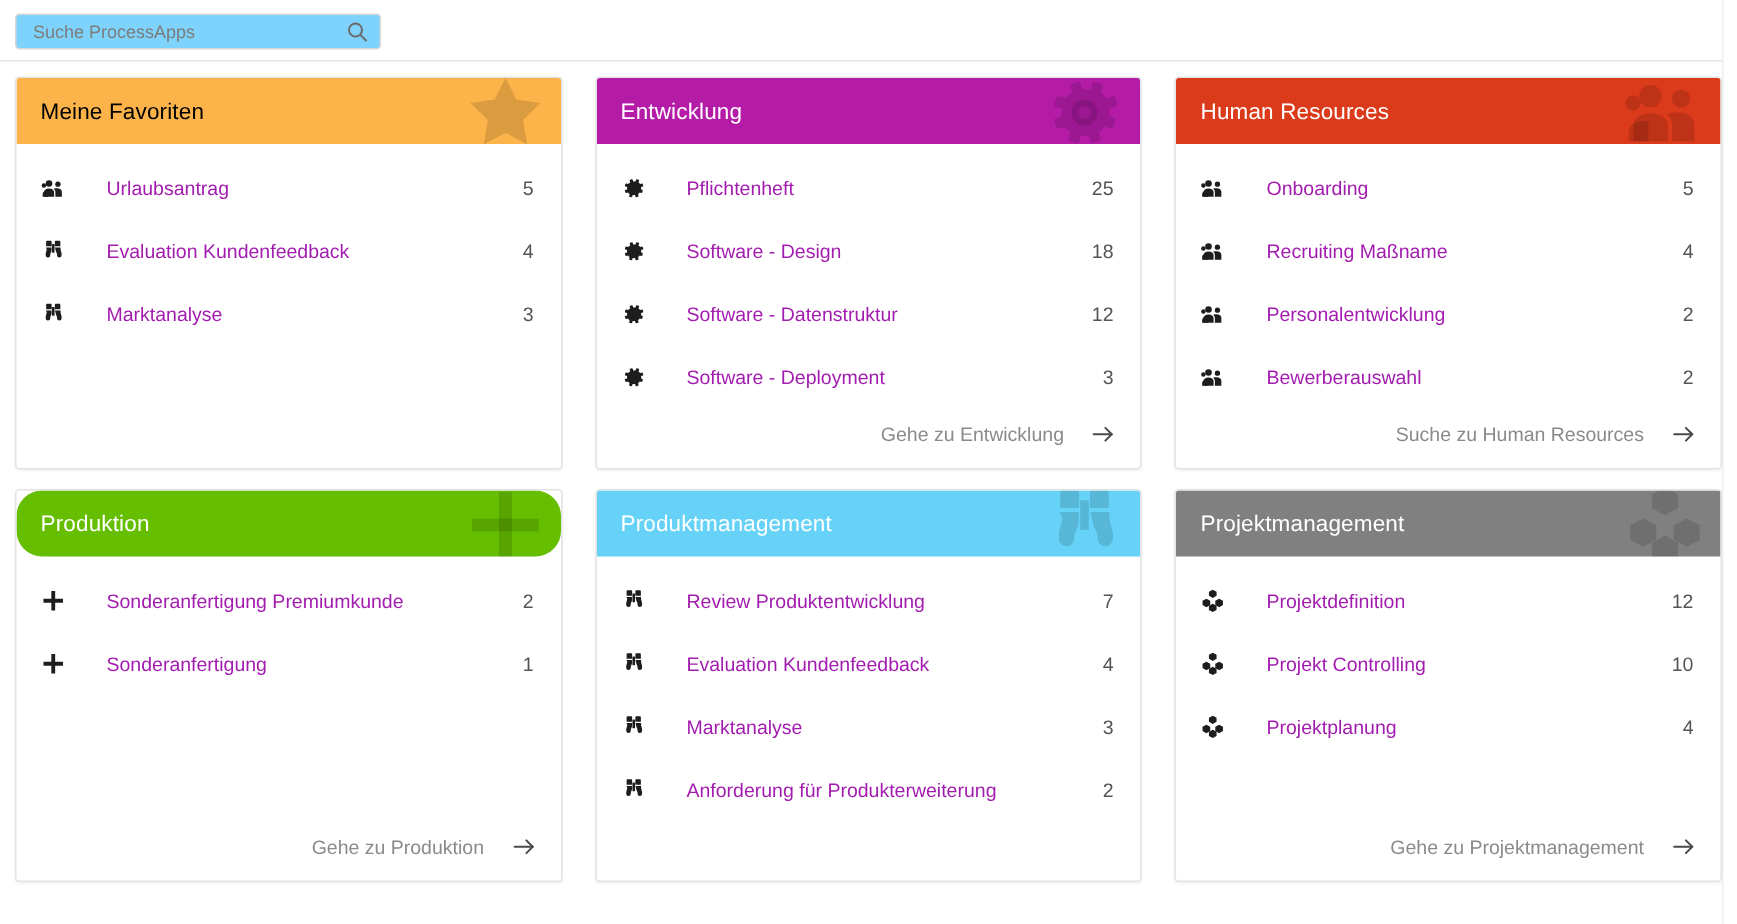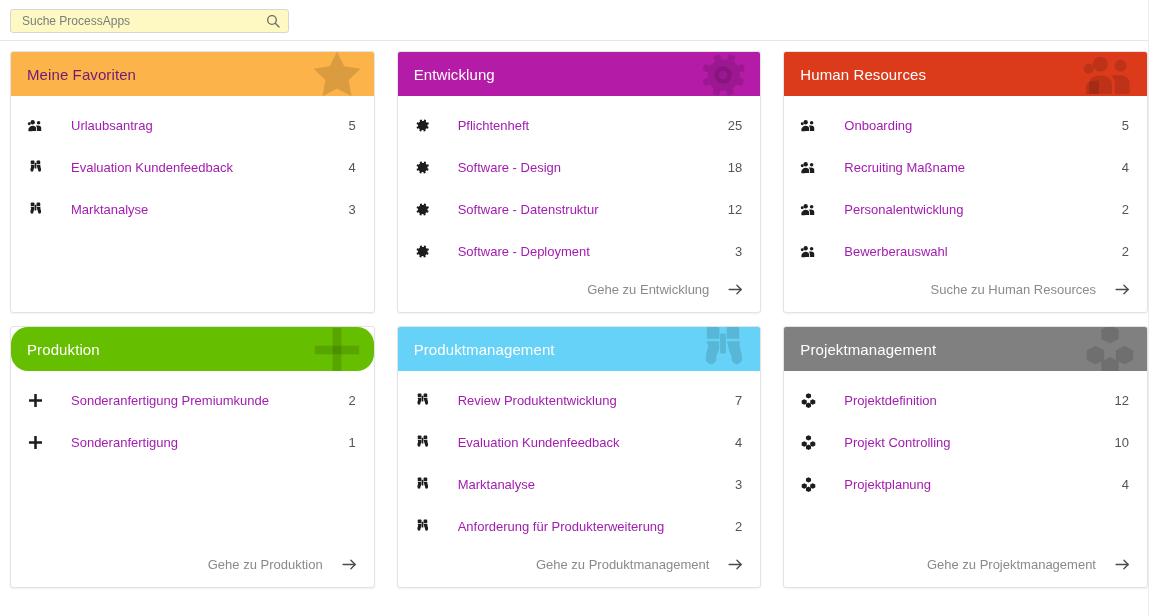--- a/index.html
+++ b/index.html
@@ -25,25 +25,25 @@
     position: relative;
     height: 41px;
     border-bottom: 1px solid #e6e6e6;
     background: #ffffff;
     box-sizing: border-box;
     padding: 9px 0 0 10px;
   }
 
   .search-wrap {
     position: relative;
-    width: 279px;
+    width: 244px;
     height: 24px;
     border: 1px solid #d6d6d6;
     border-radius: 3px;
-    background: #fef9c3;
+    background: #7dd3fc;
     box-sizing: border-box;
   }
 
   .search-input {
     position: absolute;
     left: 0; top: 0;
     width: 273px;
     height: 22px;
     border: none;
     outline: none;
@@ -97,21 +97,21 @@
     overflow: hidden;
   }
 
   .card-title {
     position: relative;
     z-index: 2;
     color: #ffffff;
     font-size: 15px;
     letter-spacing: 0.1px;
   }
-  .card-title.dark { color: #701a75; }
+  .card-title.dark { color: #000000; }
 
   .header-watermark {
     position: absolute;
     right: 8px;
     top: -6px;
     z-index: 1;
     width: 58px;
     height: 58px;
     opacity: 1;
     pointer-events: none;
@@ -506,29 +506,20 @@
                 <path d="M14.5 2.2h3.2c.55 0 1 .45 1 1v4.1h-5.2V3.2c0-.55.45-1 1-1z"></path>
                 <rect x="10.8" y="5.2" width="2.4" height="8.2" rx="0.4"></rect>
                 <path d="M5.1 8.4h5.3v3.0c0 .3-.1.6-.2.9l-1.0 2.4v1.0a2.15 2.15 0 1 1-4.3 0v-1.1c0-.35.05-.7.15-1.05l.65-2.4c.1-.35.15-.7.15-1.05z"></path>
                 <path d="M13.6 8.4h5.3v1.7c0 .35.05.7.15 1.05l.65 2.4c.1.35.15.7.15 1.05v1.1a2.15 2.15 0 1 1-4.3 0v-1.0l-1.0-2.4a2.6 2.6 0 0 1-.2-.9z"></path>
               </svg>
             </span>
             <span class="row-label">Anforderung für Produkterweiterung</span>
             <span class="row-count">2</span>
           </div>
         </div>
-        <div class="card-footer">
-          <span class="footer-label">Gehe zu Produktmanagement</span>
-          <span class="footer-arrow">
-            <svg viewBox="0 0 24 24" fill="none" stroke="currentColor" stroke-width="1.9" stroke-linecap="round" stroke-linejoin="round">
-              <line x1="3" y1="12" x2="20" y2="12"></line>
-              <polyline points="14,6 20,12 14,18"></polyline>
-            </svg>
-          </span>
-        </div>
       </div>
       <div class="card">
         <div class="card-header" style="background: rgb(128, 128, 128);">
           <span class="card-title">Projektmanagement</span>
           <span class="header-watermark">
             <svg viewBox="0 0 24 24" fill="currentColor" style="color: rgba(0, 0, 0, 0.13);">
               <path d="M12 1.6l3.6 1.9v3.9L12 9.3 8.4 7.4V3.5z"></path>
               <path d="M6.0 10.2l3.6 1.9v4.0L6.0 18.0l-3.6-1.9v-4.0z"></path>
               <path d="M18.0 10.2l3.6 1.9v4.0L18.0 18.0l-3.6-1.9v-4.0z"></path>
               <path d="M12 14.9l3.6 1.9v4.0L12 22.7l-3.6-1.9v-4.0z"></path>

